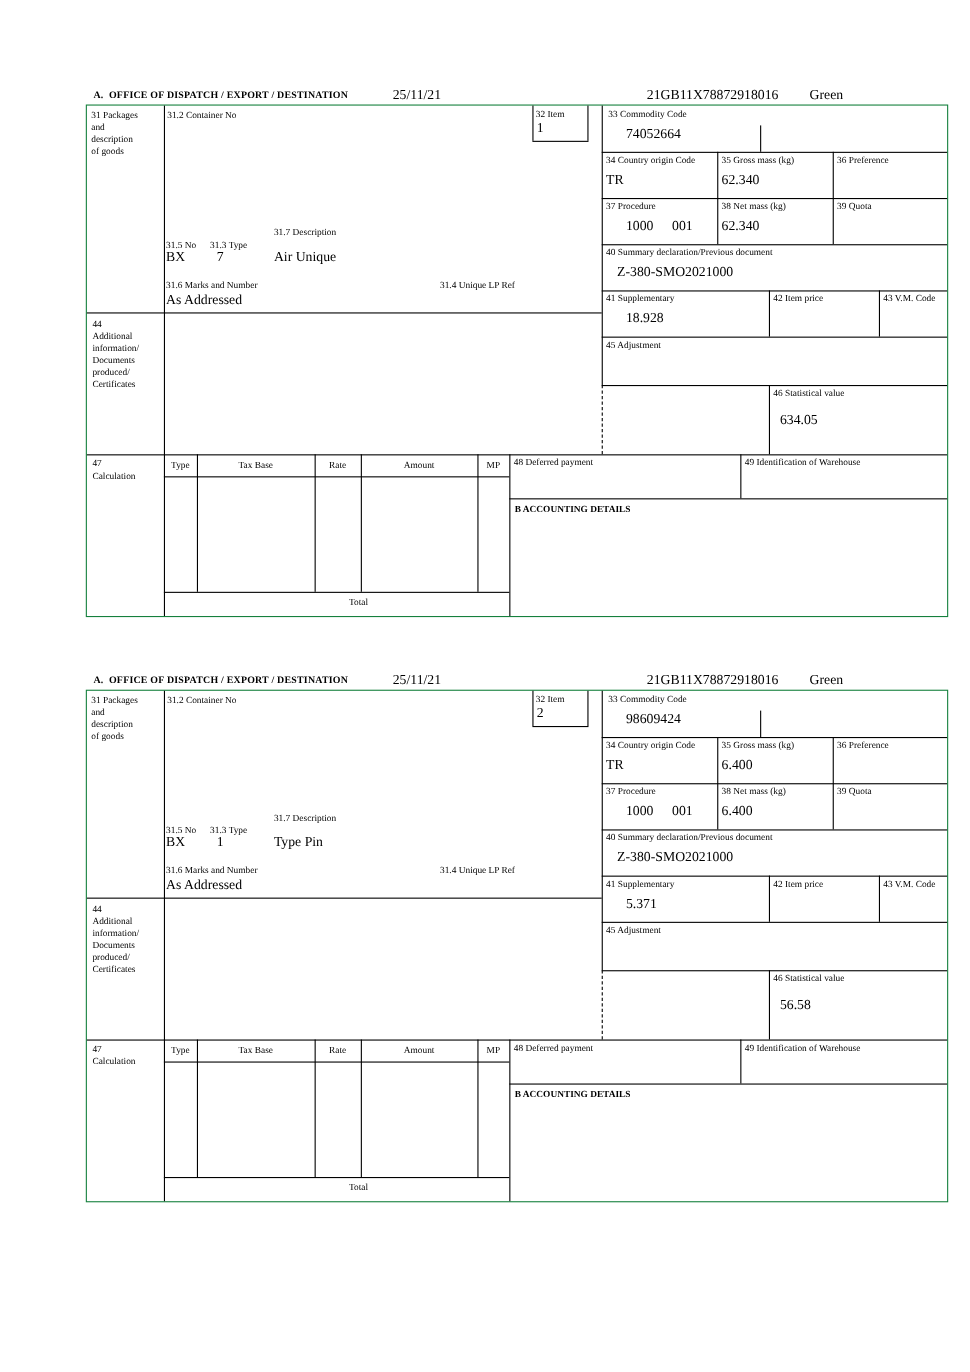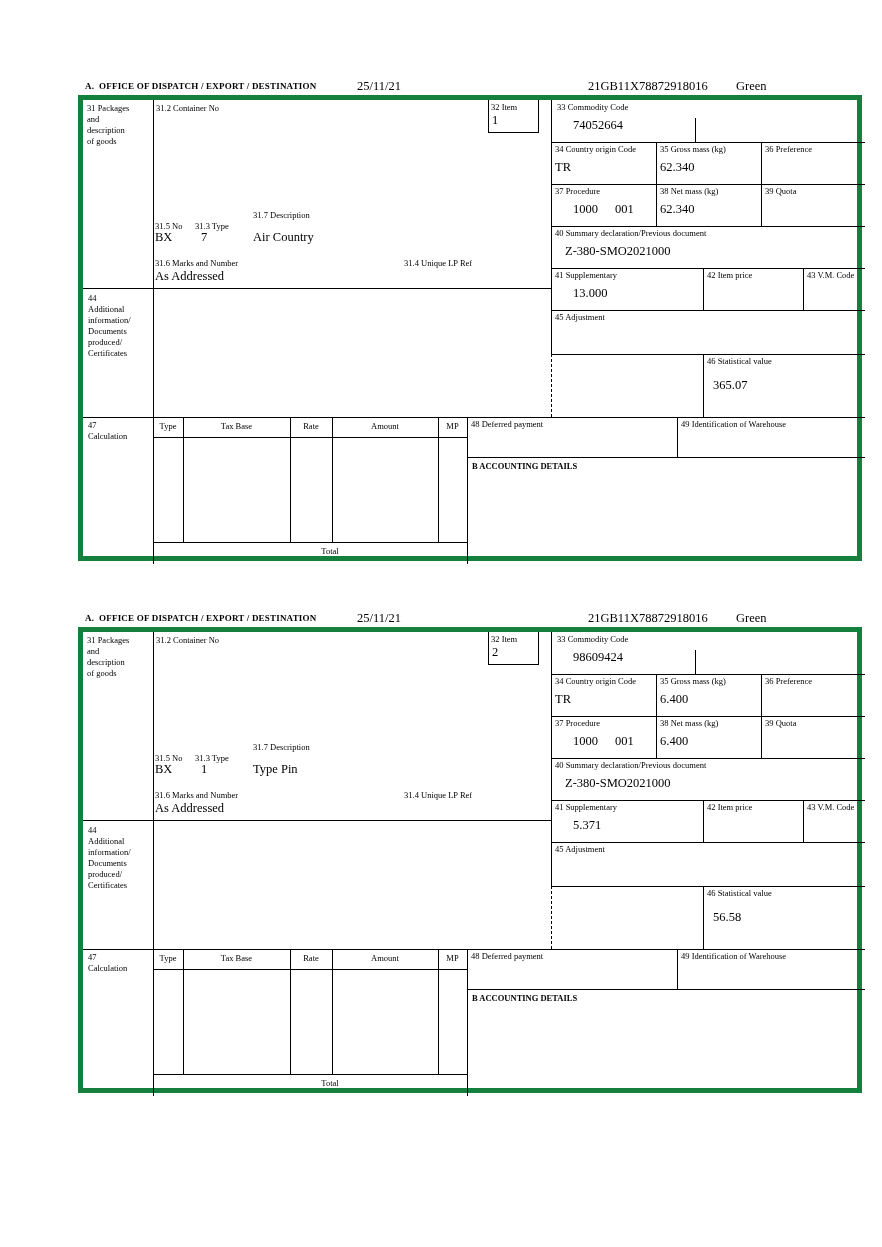--- a/index.html
+++ b/index.html
@@ -7,21 +7,21 @@
 body{position:relative;background:#fff;color:#000;font-family:"Liberation Serif",serif;overflow:hidden}
 .section{position:absolute;left:78px;width:784px}
 #sec1{top:78px}
 #sec2{top:610px}
 .hdr{position:relative;height:17px}
 .hdr span{position:absolute;white-space:pre}
 .office{left:7px;top:3px;font-size:9px;font-weight:bold;letter-spacing:.2px}
 .date{left:279px;top:1px;font-size:12.5px}
 .ref{left:510px;top:1px;font-size:12.5px}
 .status{left:658px;top:1px;font-size:12.5px}
-.sad{position:relative;width:784px;height:466px;border:5px solid #15803d}
+.sad{position:relative;width:784px;height:466px;border:1px solid #15803d}
 .sad div,.sad span{position:absolute}
 .lbl{font-size:8.5px;line-height:11px;white-space:pre-line}
 .val{font-size:12.5px;line-height:14px;white-space:pre}
 .b{font-weight:bold}
 .vl{border-left:1px solid #000;width:1px}
 .hl{border-top:1px solid #000;height:1px}
 .vld{border-left:1px dashed #000;width:1px}
 
 .ln-leftcol{left:70px;top:0;height:464px}
 .ln-right{left:468px;top:0;height:254px}
@@ -186,25 +186,25 @@
     <span class="lbl p-total">Total</span>
 
     <span class="val v-item">1</span>
     <span class="val v-33">74052664</span>
     <span class="val v-34">TR</span>
     <span class="val v-35">62.340</span>
     <span class="val v-37a">1000</span>
     <span class="val v-37b">001</span>
     <span class="val v-38">62.340</span>
     <span class="val v-40">Z-380-SMO2021000</span>
-    <span class="val v-41">13.000</span>
-    <span class="val v-46">365.07</span>
+    <span class="val v-41">18.928</span>
+    <span class="val v-46">634.05</span>
     <span class="val v-pkg1">BX</span>
     <span class="val v-pkg2">7</span>
-    <span class="val v-desc">Air Country</span>
+    <span class="val v-desc">Air Unique</span>
     <span class="val v-marks">As Addressed</span>
   </div>
 </div>
 
 <div class="section" id="sec2">
   <div class="hdr">
     <span class="office">A.  OFFICE OF DISPATCH / EXPORT / DESTINATION</span>
     <span class="date">25/11/21</span>
     <span class="ref">21GB11X78872918016</span>
     <span class="status">Green</span>

